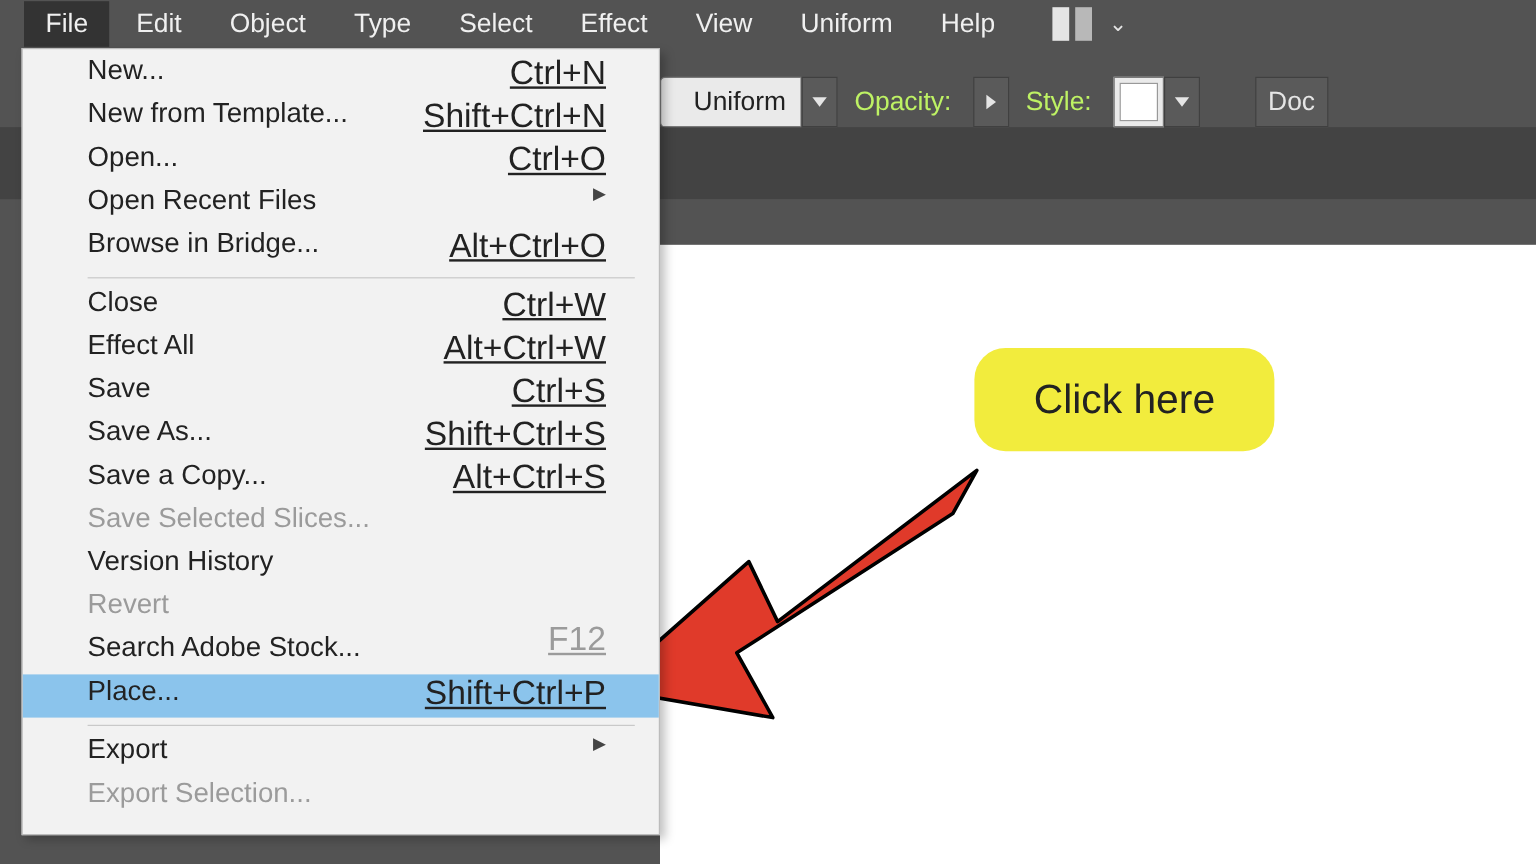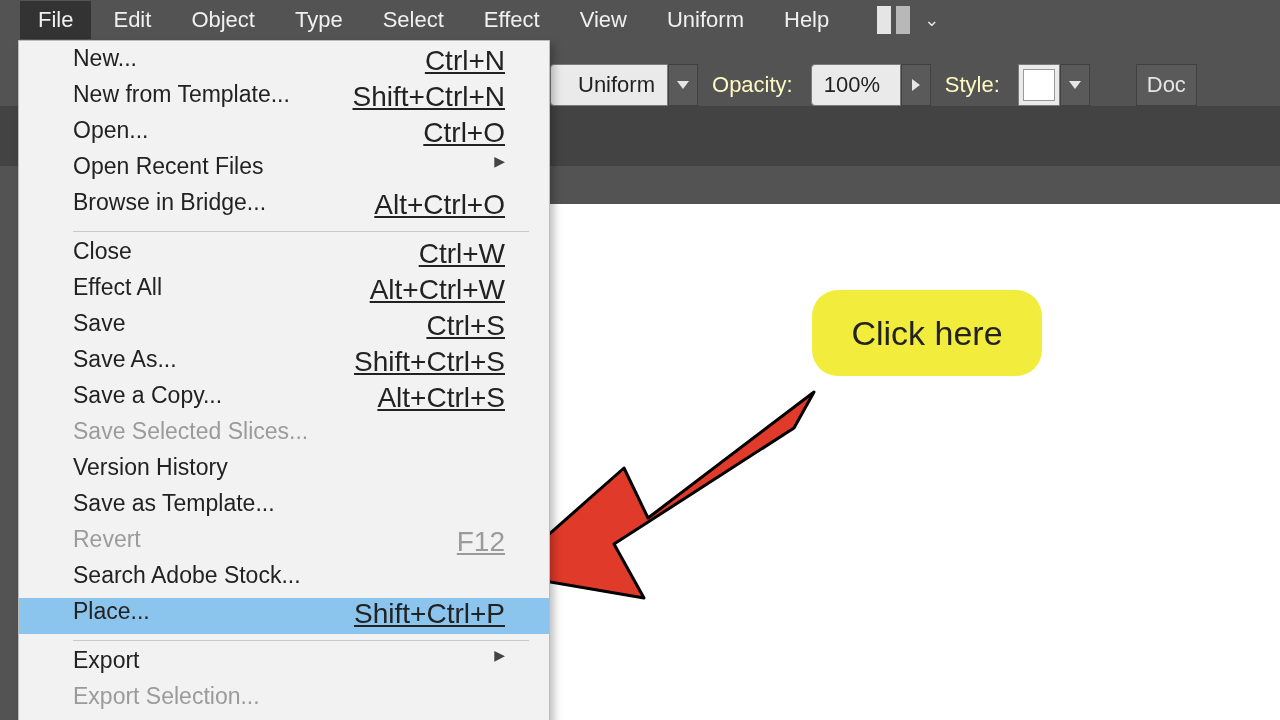--- a/index.html
+++ b/index.html
@@ -32,21 +32,21 @@
   }
   .view-switch .square-l {
     width: 14px; height: 28px; background: #e5e5e5; display:inline-block;
   }
   .view-switch .square-r {
     width: 14px; height: 28px; background: #b8b8b8; display:inline-block; margin-left:-1px;
   }
   .view-switch .chev {
     color:#e5e5e5; font-size:18px; margin-left:8px;
   }
-  .lbl { color:#fef9c3; font-size:22px; margin-right:4px; }
+  .lbl { color:#bef264; font-size:22px; margin-right:4px; }
 
   .control-row-bg {
     position:absolute; left:0; right:0; top:40px; height:66px;
     background:#535353;
   }
   .subbar {
     position:absolute; left:0; right:0; top:106px; height:60px;
     background:#434343;
   }
 
@@ -76,33 +76,33 @@
     justify-content:space-between;
     height:36px;
     padding: 0 44px 0 54px;
     font-size:23px;
     color:#222;
     cursor:default;
   }
   .dd-item.disabled { color:#9b9b9b; }
   .dd-item.highlight { background:#8bc4ec; }
   .dd-item .shortcut { color:#222; font-size:28px;text-decoration:underline; }
-  .dd-item.disabled .shortcut { color:#9b9b9b; }
+  .dd-item.disabled .shortcut { color:#9b9b9b;margin-top:27px; }
   .dd-item .submenu-arrow {
     font-size:18px; color:#444;
   }
   .dd-sep {
     height:1px; background:#c9c9c9; margin:6px 20px 6px 54px;
   }
 
   
   .annotation-bubble {
     position:absolute;
     left:812px; top:290px;
-    width:230px; height:86px;
+    width:250px; height:86px;
     background:#f2ec3d;
     border-radius:26px;
     display:flex; align-items:center; justify-content:center;
     font-size:34px; color:#222;
     z-index:50;
   }
   .annotation-arrow {
     position:absolute;
     left:504px; top:388px;
     z-index:49;
@@ -170,21 +170,20 @@
 
 <div class="optbar-overlay">
   <div class="opt-group">
     <div class="opt-field" style="border-radius:4px 0 0 4px;padding-left:27px;">Uniform</div>
     <div class="opt-chev">
         <div class="tri"></div>
       </div>
   </div>
   <span class="lbl">Opacity:</span>
   <div class="opt-group">
-    <div class="opt-field" style="width:90px;border-radius:4px 0 0 4px;">100%</div>
     <div class="opt-next">
         <div class="tri-r"></div>
       </div>
   </div>
   <span class="lbl">Style:</span>
   <div class="opt-group">
     <div class="opt-field" style="padding:4px;">
         <div class="swatch"></div>
       </div>
     <div class="opt-chev">
@@ -235,23 +234,20 @@
     </div>
     <div class="dd-item">
       <span>Save a Copy...</span>
       <span class="shortcut">Alt+Ctrl+S</span>
     </div>
     <div class="dd-item disabled">
       <span>Save Selected Slices...</span>
     </div>
     <div class="dd-item">
       <span>Version History</span>
-    </div>
-    <div class="dd-item">
-      <span>Save as Template...</span>
     </div>
     <div class="dd-item disabled">
       <span>Revert</span>
       <span class="shortcut">F12</span>
     </div>
     <div class="dd-item">
       <span>Search Adobe Stock...</span>
     </div>
     <div class="dd-item highlight">
       <span>Place...</span>

